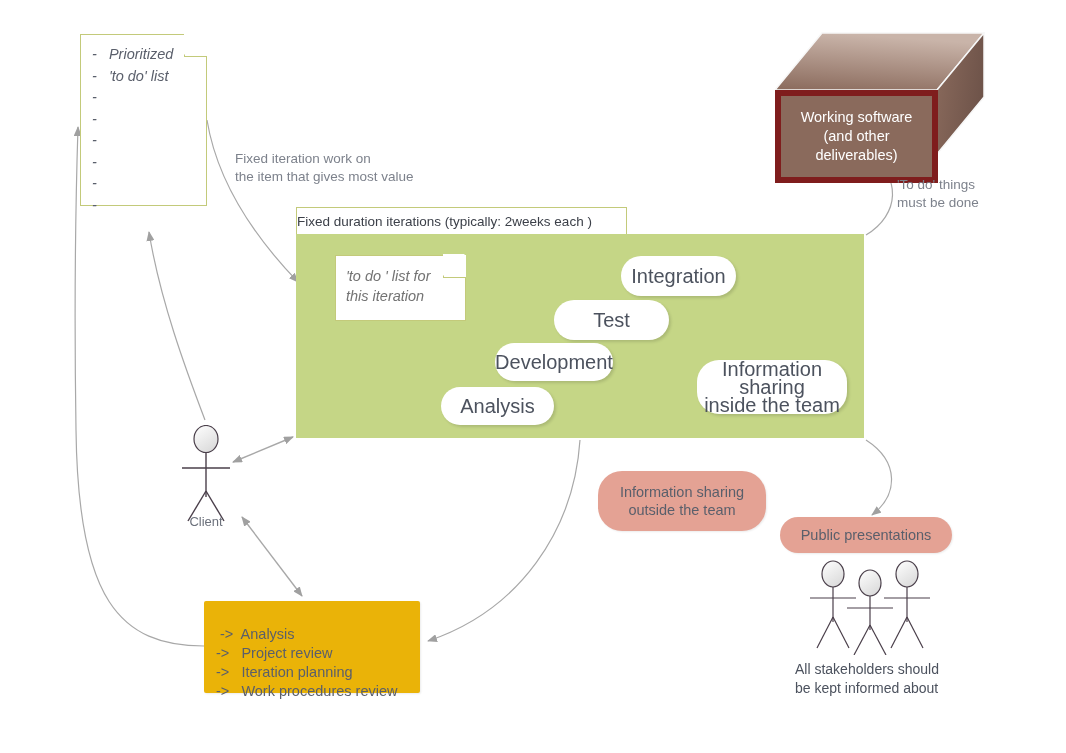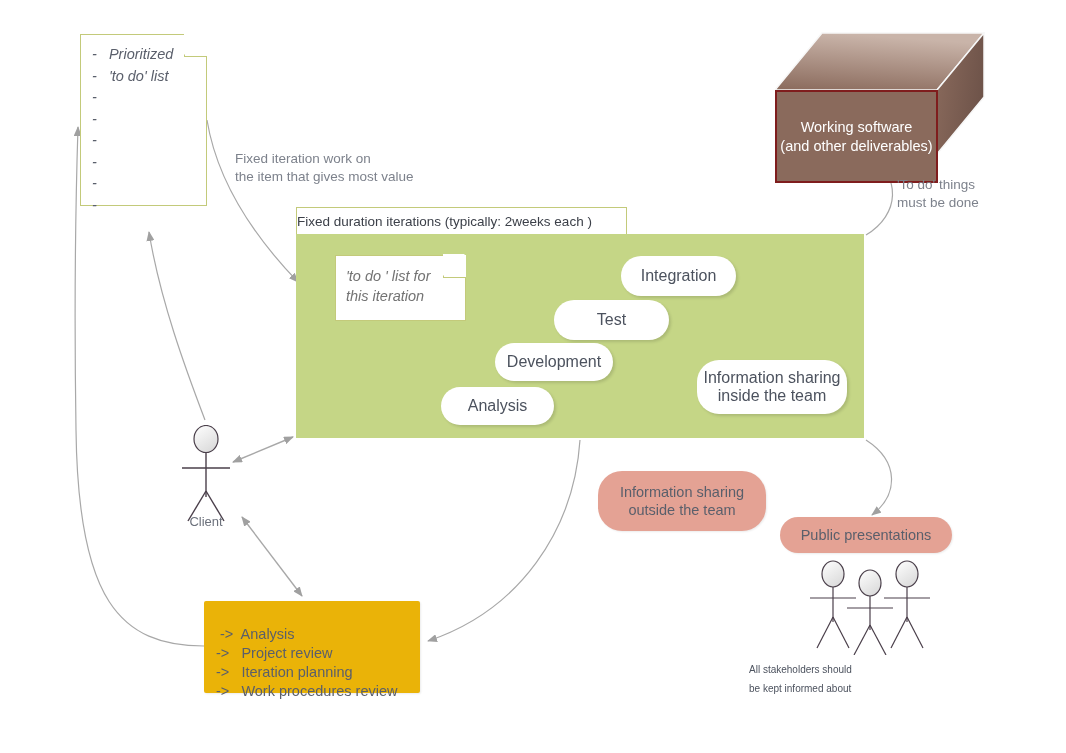--- a/index.html
+++ b/index.html
@@ -112,21 +112,21 @@
     display: flex;
     align-items: center;
     justify-content: center;
     text-align: center;
     box-sizing: border-box;
     line-height: 18px;
   }
   .pill-white {
     background: #ffffff;
     color: #4c525e;
-    font-size: 16px;
+    font-size: 20px;
     box-shadow: 2px 2px 3px rgba(0,0,0,0.13);
   }
   .pill-salmon {
     background: #e4a294;
     color: #5a5f6b;
     font-size: 14.5px;
     border-radius: 24px;
     box-shadow: 1px 1px 2px rgba(0,0,0,0.08);
   }
 
@@ -166,21 +166,21 @@
   #ws-top {
     position: absolute;
     left: 0; top: 0;
     width: 210px; height: 122px;
   }
   #ws-front {
     position: absolute;
     left: 0; top: 58px;
     width: 163px; height: 93px;
     background: #8a6a5c;
-    border: 2px solid #7f1d1d;
+    border: 6px solid #7f1d1d;
     box-sizing: border-box;
     display: flex;
     align-items: center;
     justify-content: center;
     text-align: center;
     color: #ffffff;
     font-size: 14.5px;
     line-height: 19px;
   }
 
@@ -191,23 +191,23 @@
     position: absolute;
     left: 175px; top: 514px;
     width: 62px;
     text-align: center;
     font-size: 13px;
     color: #6c717c;
   }
   #stakeholders-figure { left: 808px; top: 560px; width: 124px; height: 95px; }
   #stakeholders-label {
     position: absolute;
-    left: 749px; top: 660px;
+    left: 795px; top: 660px;
     width: 160px;
-    font-size: 10px;
+    font-size: 14px;
     line-height: 19px;
     color: #4c525e;
     white-space: pre;
   }
 
   
   .annotation {
     position: absolute;
     color: #7d828c;
     font-size: 13.5px;

